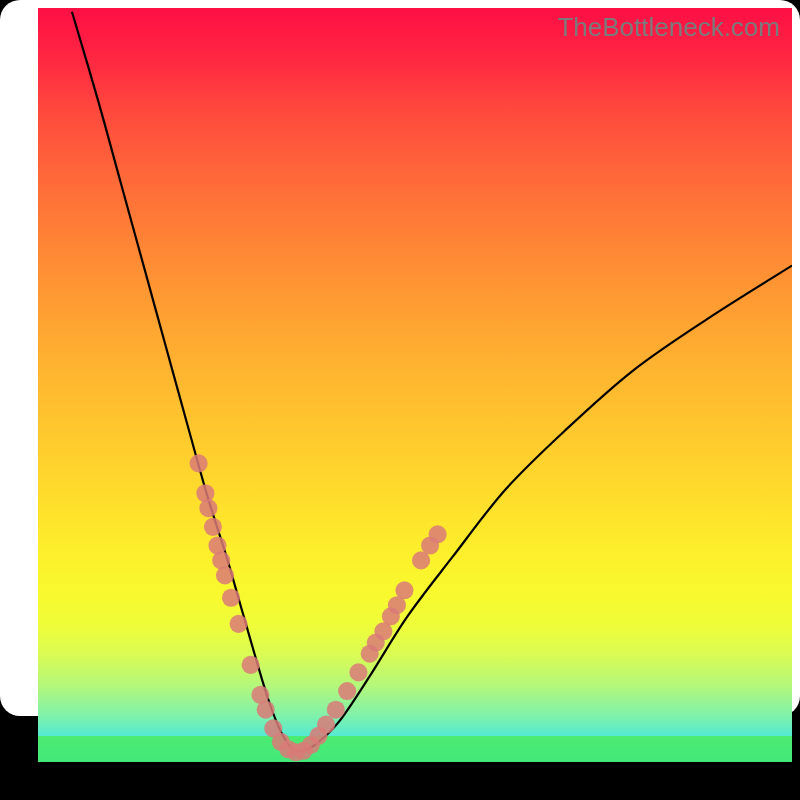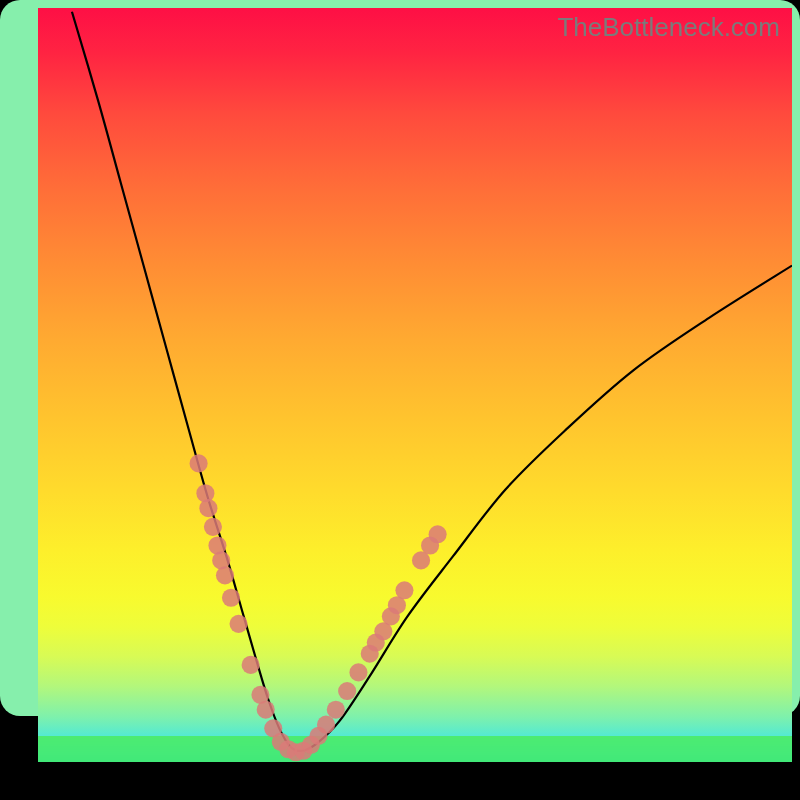--- a/index.html
+++ b/index.html
@@ -1,16 +1,16 @@
 <!DOCTYPE html>
 <html><head>
 <meta charset="utf-8">
 <style>
   html,body{margin:0;padding:0;width:800px;height:800px;background:#000;font-family:Arial,Helvetica,sans-serif;}
-  .frame{position:absolute;left:0;top:0;width:800px;height:716px;background:#86efac;border-radius:20px;}
+  .frame{position:absolute;left:0;top:0;width:800px;height:716px;background:#ffffff;border-radius:20px;}
   .plot{position:absolute;left:38px;top:8px;width:754px;height:754px;overflow:hidden;}
   .gradient-bg{position:absolute;left:0;top:0;width:754px;height:754px;
     background:linear-gradient(to bottom,
       #fe0f45 0%,
       #ff2442 6%,
       #ff4a3d 14%,
       #ff6e38 24%,
       #ff8d34 34%,
       #ffaa31 44%,
       #ffc32e 54%,

